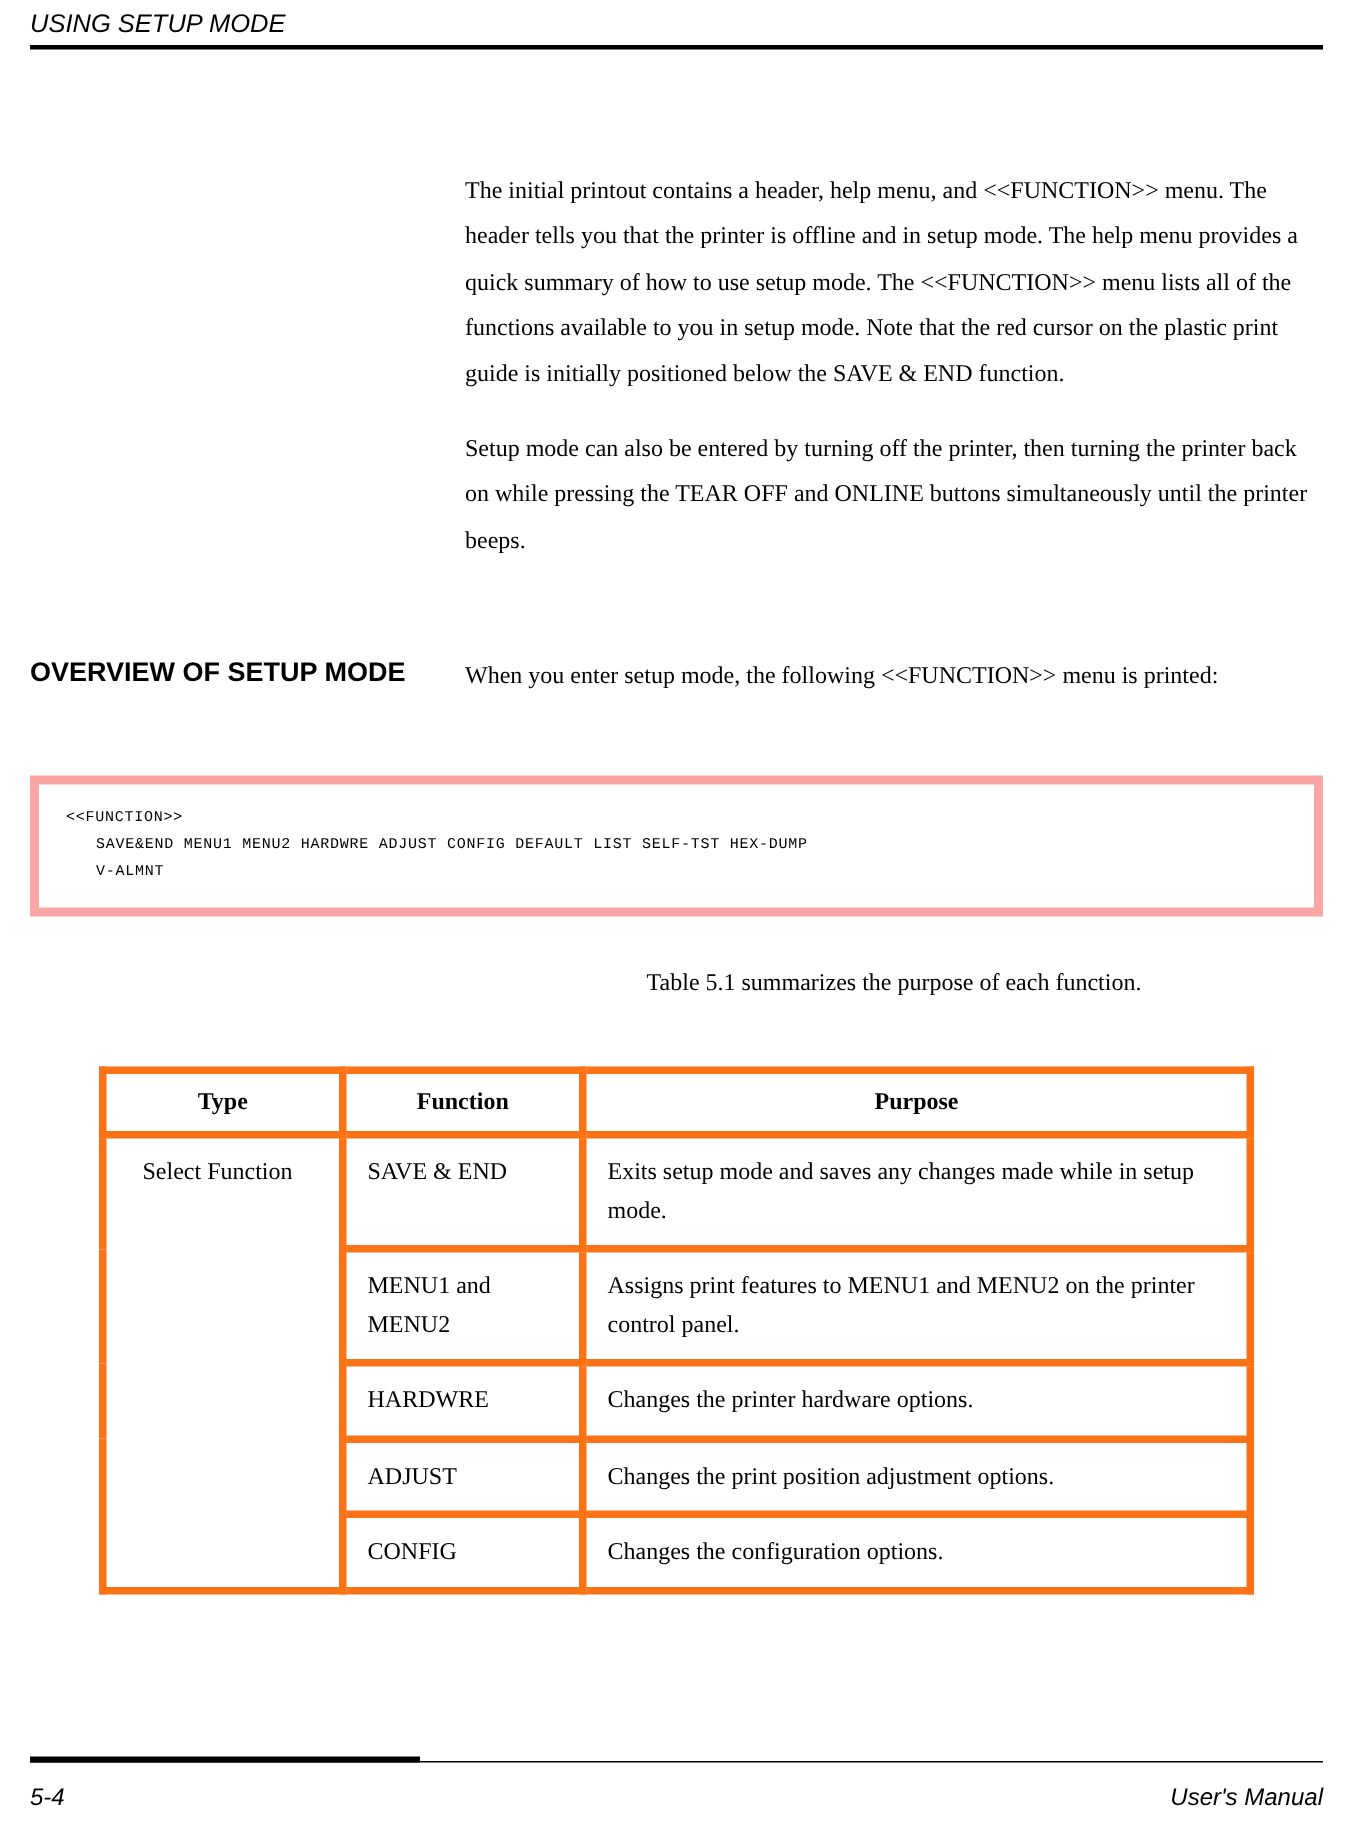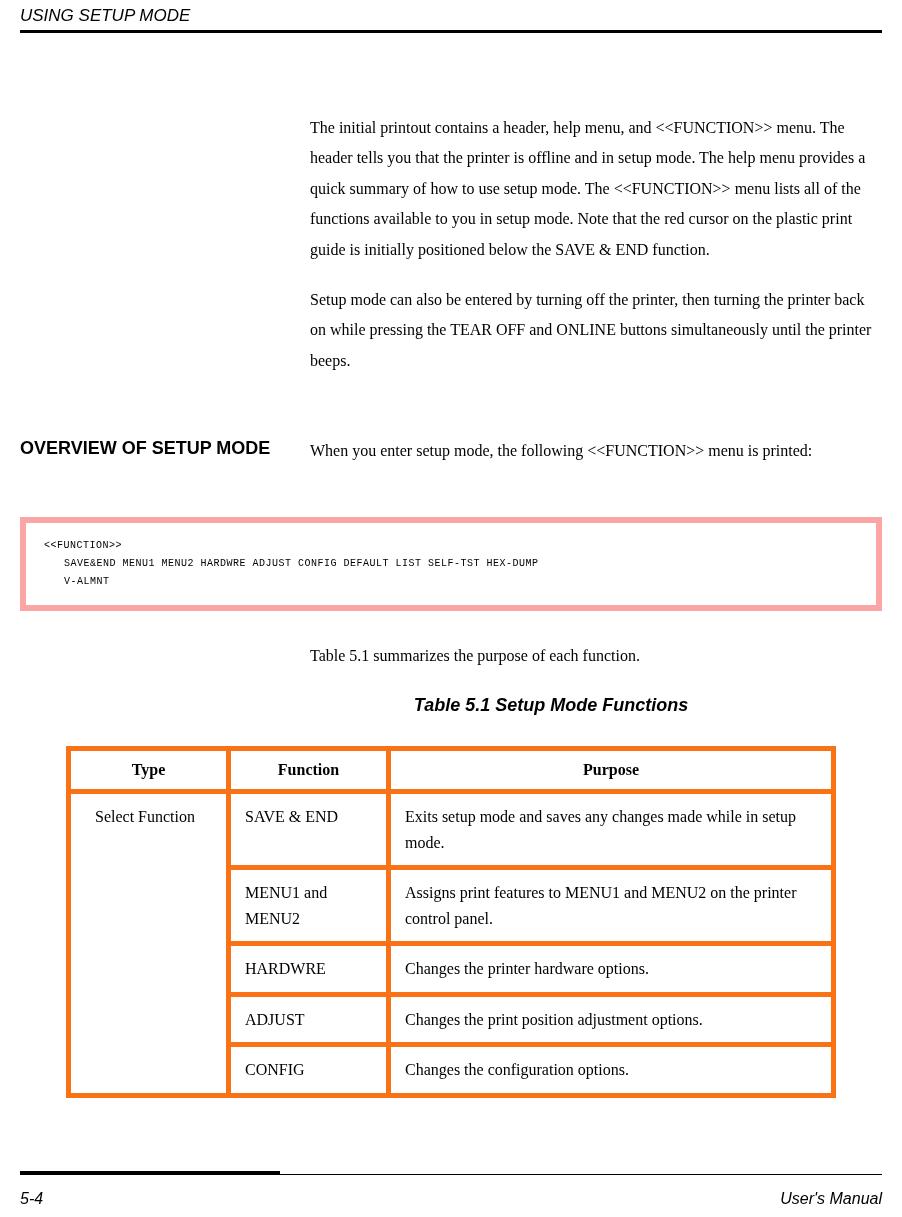--- a/index.html
+++ b/index.html
@@ -58,21 +58,22 @@
     font-family: "Courier New", Courier, monospace;
     font-size: 10px;
     line-height: 1.8;
     letter-spacing: 0.5px;
   }
   .function-box .indent {
     padding-left: 20px;
   }
   .table-intro {
     line-height: 1.9;
-    margin-bottom: 24px;
+    margin-bottom: 40px;
+    text-align: center;
   }
   .table-caption {
     font-family: Arial, Helvetica, sans-serif;
     font-weight: bold;
     font-style: italic;
     font-size: 18px;
     text-align: center;
     margin-bottom: 30px;
     padding-left: 200px;
   }
@@ -165,21 +166,20 @@
     <div class="indent">V-ALMNT</div>
   </div>
 
   <div class="row">
     <div class="left-col"></div>
     <div class="right-col">
       <p class="table-intro">Table 5.1 summarizes the purpose of each function.</p>
     </div>
   </div>
 
-  <div class="table-caption">Table 5.1  Setup Mode Functions</div>
 
   <table>
     <thead>
       <tr>
         <th class="type-col">Type</th>
         <th class="func-col">Function</th>
         <th>Purpose</th>
       </tr>
     </thead>
     <tbody>

